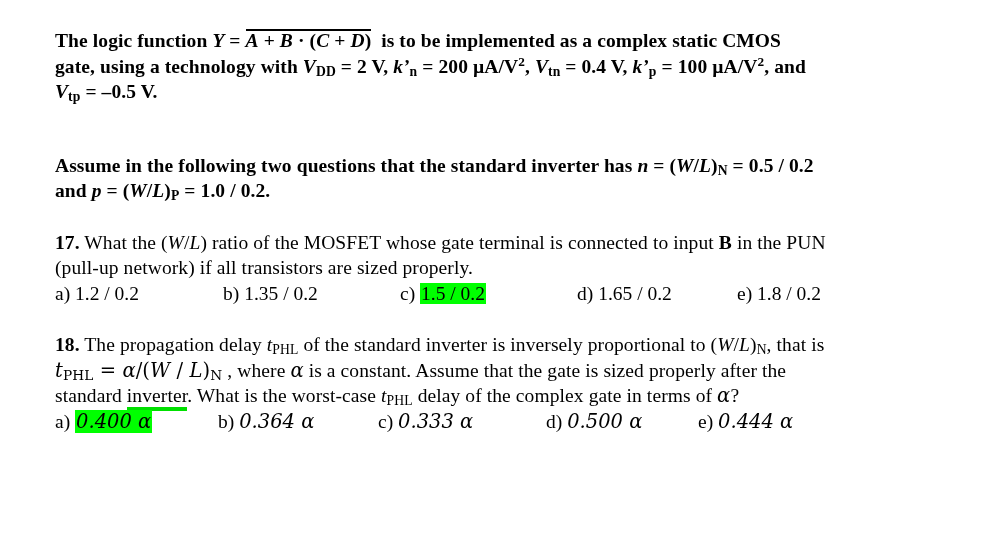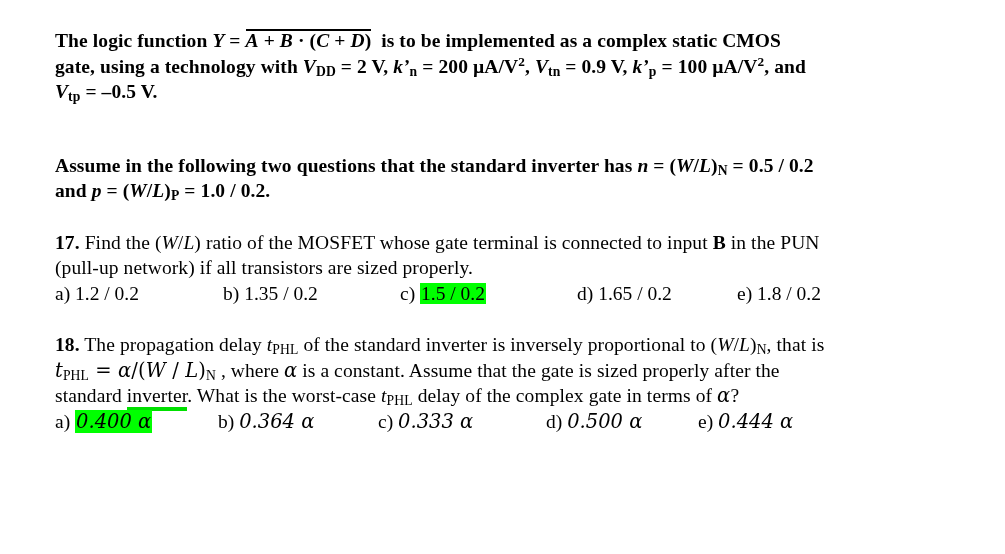--- a/index.html
+++ b/index.html
@@ -46,21 +46,20 @@
     display: inline-block;
     line-height: 1.0;
   }
   .eq { white-space: nowrap; text-align: right; }
 
   sub {
     font-size: 0.70em;
     vertical-align: -0.22em;
     line-height: 0;
     font-style: normal;
-    font-family: Liberation Serif, serif;
   }
   sup {
     font-size: 0.68em;
     vertical-align: 0.50em;
     line-height: 0;
     font-style: normal;
   }
 
   .hl {
     background: #00ff00;
@@ -95,38 +94,38 @@
   }
 </style>
 </head>
 <body>
 
 <div class="page">
   <div class="body-block">
 
     <p class="bold">
       <span>The logic function </span><span class="bi">Y</span><span>&nbsp;=&nbsp;</span><span class="ovl eq"><span class="bi">A</span> <span>+</span> <span class="bi">B</span> <span>·</span> <span>(</span><span class="bi">C</span> <span>+</span> <span class="bi">D</span><span>)</span></span>&nbsp;&nbsp;<span>is to be implemented as a complex static CMOS</span><br>
-      <span>gate, using a technology with </span><span class="ital">V</span><sub>DD</sub><span> = 2 V, </span><span class="ital">k’</span><sub>n</sub><span> = 200 µA/V</span><sup>2</sup><span>, </span><span class="ital">V</span><sub>tn</sub><span> = 0.9 V, </span><span class="ital">k’</span><sub>p</sub><span> = 100 µA/V</span><sup>2</sup><span>, and</span><br>
+      <span>gate, using a technology with </span><span class="ital">V</span><sub>DD</sub><span> = 2 V, </span><span class="ital">k’</span><sub>n</sub><span> = 200 µA/V</span><sup>2</sup><span>, </span><span class="ital">V</span><sub>tn</sub><span> = 0.4 V, </span><span class="ital">k’</span><sub>p</sub><span> = 100 µA/V</span><sup>2</sup><span>, and</span><br>
       <span class="ital">V</span><sub>tp</sub><span> = –0.5 V.</span>
     </p>
 
     <div class="gap-md"></div>
 
 
     <div class="gap-lg"></div>
 
     <p class="bold">
       <span>Assume in the following two questions that the standard inverter has </span><span class="bi">n</span><span> = (</span><span class="bi">W</span><span>/</span><span class="bi">L</span><span>)</span><sub>N</sub><span> = 0.5 / 0.2</span><br>
       <span>and </span><span class="bi">p</span><span> = (</span><span class="bi">W</span><span>/</span><span class="bi">L</span><span>)</span><sub>P</sub><span> = 1.0 / 0.2.</span>
     </p>
 
     <div class="gap-lg"></div>
 
     <p>
-      <span class="bold">17.</span><span> Find the (</span><span class="ital">W</span><span>/</span><span class="ital">L</span><span>) ratio of the MOSFET whose gate terminal is connected to input </span><span class="bold">B</span><span> in the PUN</span><br>
+      <span class="bold">17.</span><span> What the (</span><span class="ital">W</span><span>/</span><span class="ital">L</span><span>) ratio of the MOSFET whose gate terminal is connected to input </span><span class="bold">B</span><span> in the PUN</span><br>
       <span>(pull-up network) if all transistors are sized properly.</span>
     </p>
     <div class="options">
       <span class="opt" style="width:168px"><span>a)</span> <span>1.2 / 0.2</span></span><span class="opt" style="width:177px"><span>b)</span> <span>1.35 / 0.2</span></span><span class="opt" style="width:177px"><span>c)</span> <span class="hl">1.5 / 0.2</span></span><span class="opt" style="width:160px"><span>d)</span> <span>1.65 / 0.2</span></span><span class="opt"><span>e)</span> <span>1.8 / 0.2</span></span>
     </div>
 
     <div class="gap-lg"></div>
 
     <p>
       <span class="bold">18.</span><span> The propagation delay </span><span class="ital">t</span><sub>PHL</sub><span> of the standard inverter is inversely proportional to (</span><span class="ital">W</span><span>/</span><span class="ital">L</span><span>)</span><sub>N</sub><span>, that is</span><br>

